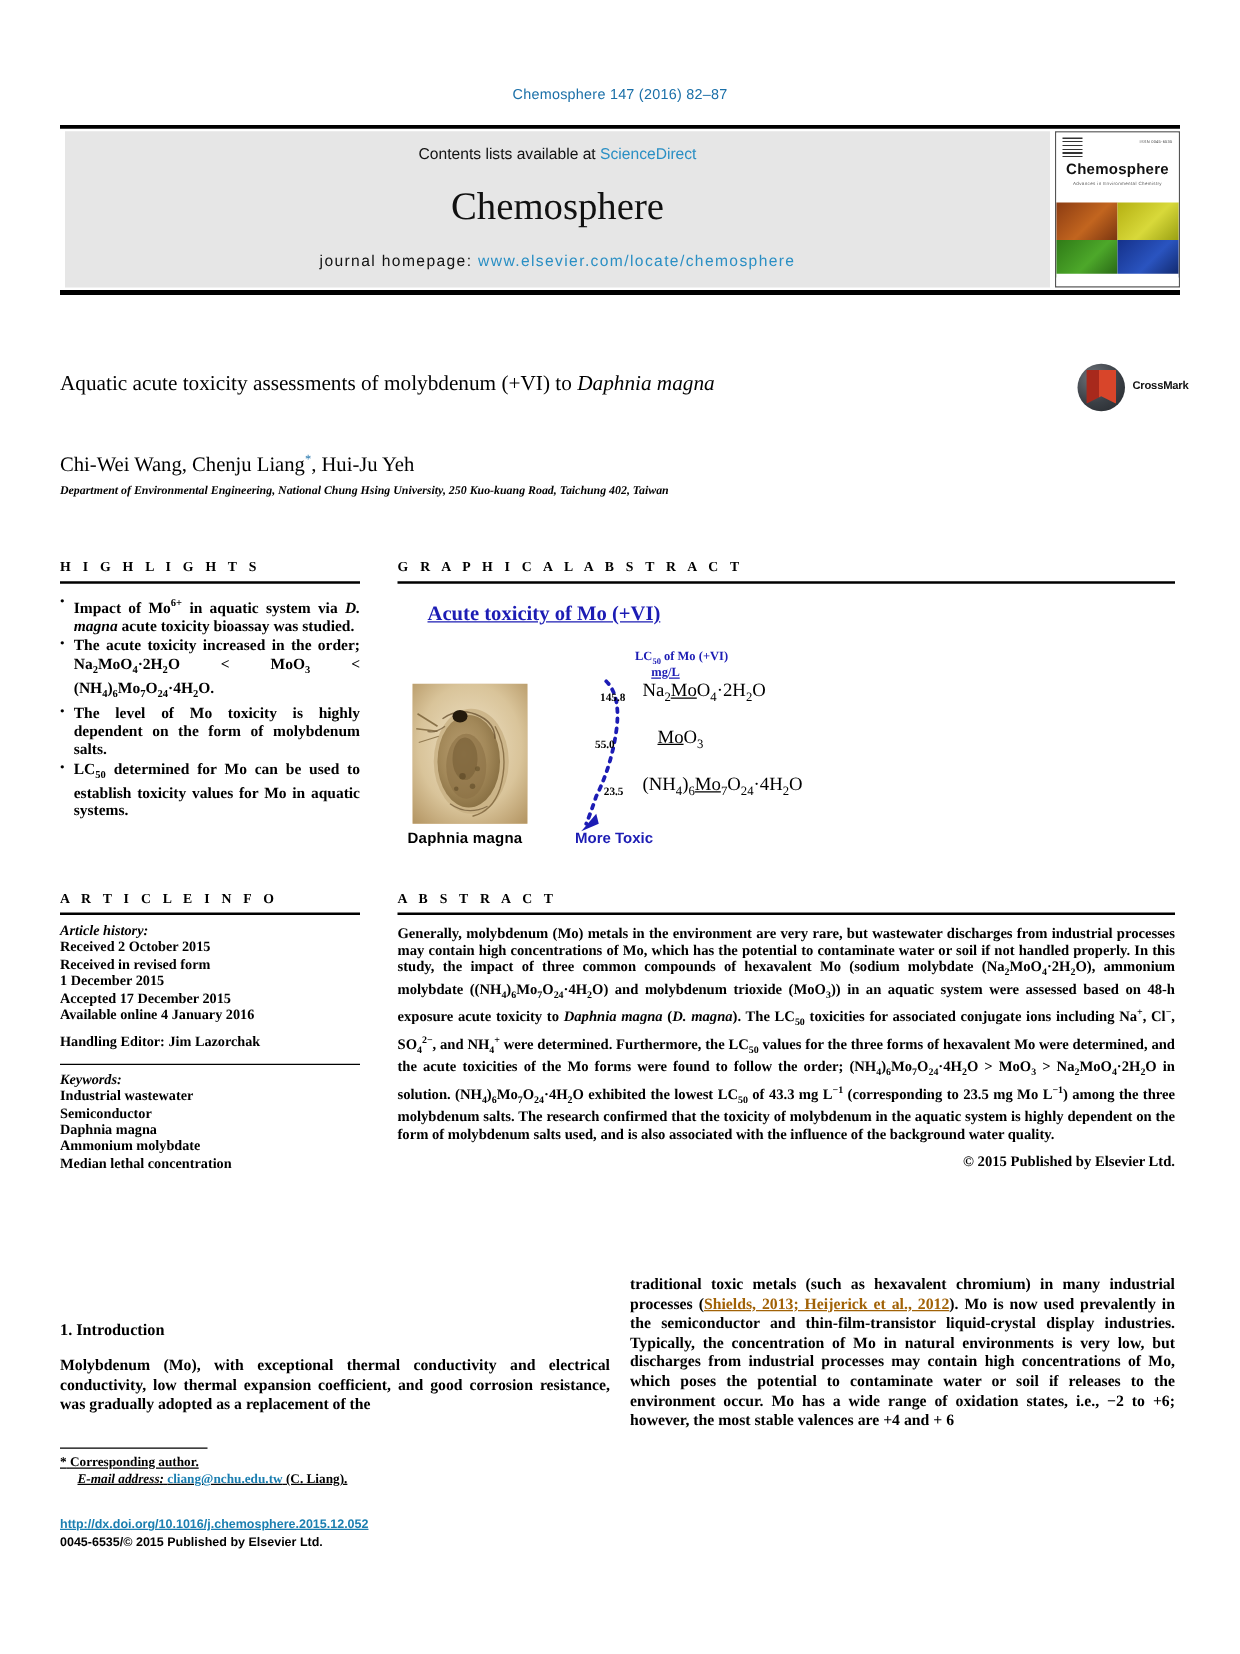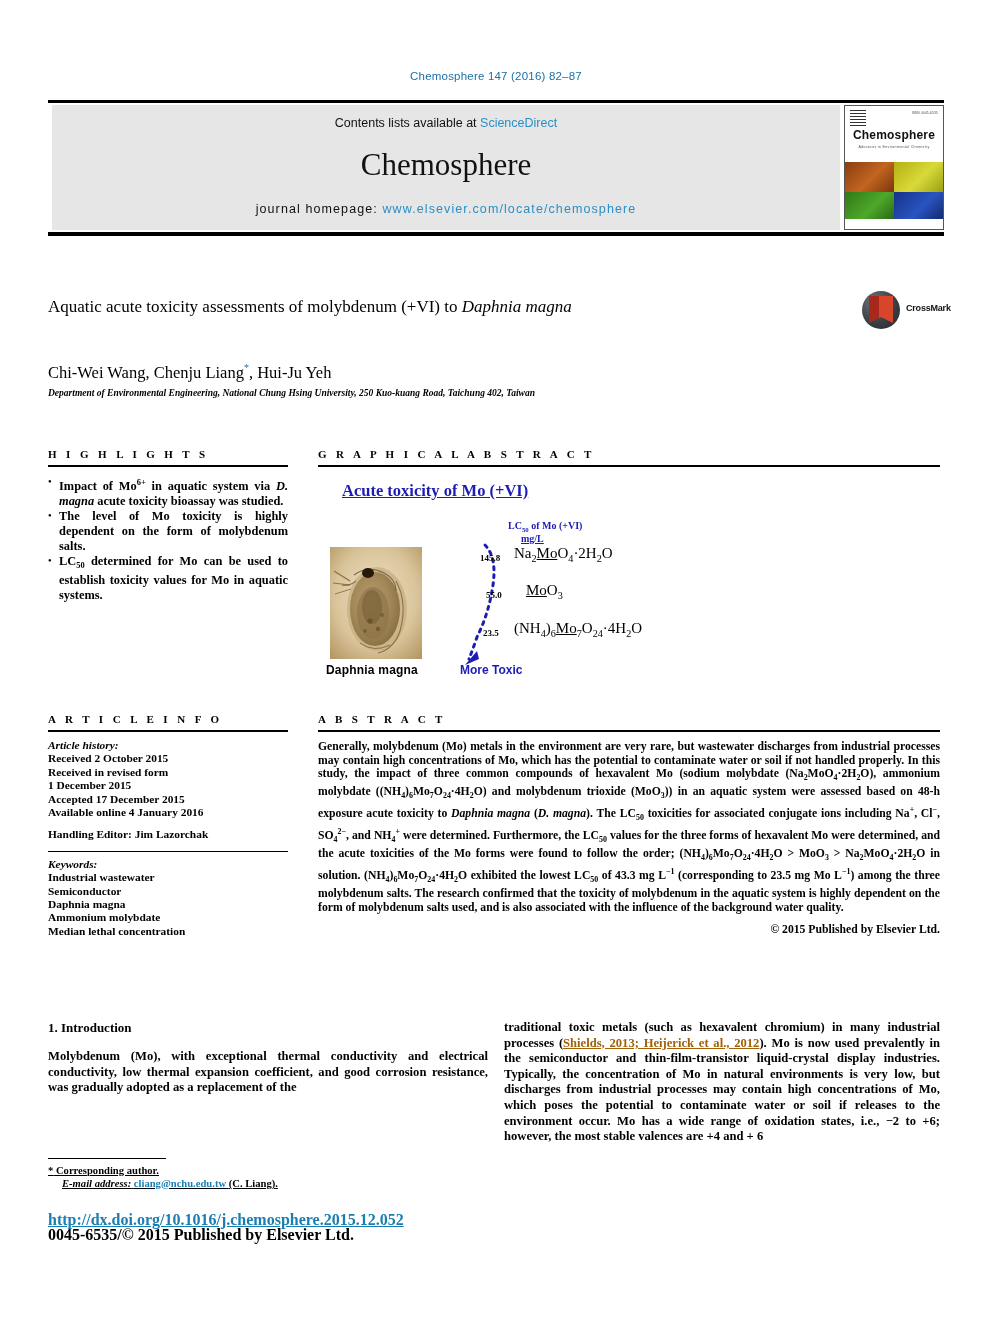--- a/index.html
+++ b/index.html
@@ -104,32 +104,32 @@
 
   
   #abstract{left:318px;top:713px;width:622px;}
   .ab-body{font-family:"Liberation Serif",serif;font-weight:bold;font-size:11.7px;line-height:13.7px;
     text-align:justify;margin-top:8px;}
   .ab-copy{text-align:right;margin-top:8px;font-family:"Liberation Serif",serif;font-weight:bold;font-size:11.7px;}
 
   
   .colL{position:absolute;left:48px;top:1020px;width:440px;}
   .colR{position:absolute;left:504px;top:1020px;width:436px;}
-  .bodyhead{font-family:"Liberation Serif",serif;font-weight:bold;font-size:13px;margin-bottom:13px;}
+  .bodyhead{font-family:"Liberation Serif",serif;font-weight:bold;font-size:13px;margin-bottom:13px;margin-top:36px;}
   .bodytext{font-family:"Liberation Serif",serif;font-weight:bold;font-size:12.6px;line-height:15.6px;text-align:justify;}
   .cite{color:#a16207;}
 
   
   .footrule{position:absolute;left:48px;top:1158px;width:118px;height:1px;background:#000;}
   .footnote{position:absolute;left:48px;top:1164px;width:440px;
     font-family:"Liberation Serif",serif;font-weight:bold;font-size:10.6px;line-height:13px;text-decoration:underline;}
   .footnote .it{font-style:italic;}
   .footnote a{color:#1a7eb0;text-decoration:none;}
   .doiblock{position:absolute;left:48px;top:1213px;width:460px;
-    font-family:Liberation Serif, serif;font-weight:bold;font-size:16px;line-height:14.5px;}
+    font-family:Liberation Sans, sans-serif;font-weight:bold;font-size:10px;line-height:14.5px;}
   .doiblock .doi{color:#1a7eb0;text-decoration:underline;}
   sub{font-size:.68em;}
   sup{font-size:.68em;}
 </style>
 </head>
 <body>
 
 <div class="page">
 
   <div class="runhead">Chemosphere 147 (2016) 82–87</div>
@@ -182,20 +182,21 @@
   <div class="authors">
     <span>Chi-Wei Wang, Chenju Liang</span><sup>*</sup><span>, Hui-Ju Yeh</span>
   </div>
   <div class="affil">Department of Environmental Engineering, National Chung Hsing University, 250 Kuo-kuang Road, Taichung 402, Taiwan</div>
 
   <div class="secwrap" id="highlights">
     <div class="sechead">H I G H L I G H T S</div>
     <div class="sechr"></div>
     <ul class="hl-list">
       <li>Impact of Mo<sup>6+</sup> in aquatic system via <i>D. magna</i> acute toxicity bioassay was studied.</li>
+      <li>The acute toxicity increased in the order; Na<sub>2</sub>MoO<sub>4</sub>·2H<sub>2</sub>O &lt; MoO<sub>3</sub> &lt; (NH<sub>4</sub>)<sub>6</sub>Mo<sub>7</sub>O<sub>24</sub>·4H<sub>2</sub>O.</li>
       <li>The level of Mo toxicity is highly dependent on the form of molybdenum salts.</li>
       <li>LC<sub>50</sub> determined for Mo can be used to establish toxicity values for Mo in aquatic systems.</li>
     </ul>
   </div>
 
   <div class="secwrap" id="graphabs">
     <div class="sechead">G R A P H I C A L   A B S T R A C T</div>
     <div class="sechr"></div>
 
     <div class="ga-box">
@@ -242,21 +243,21 @@
       <div class="ga-arrow">
         <svg width="110" height="128" viewBox="0 0 110 128">
           <path d="M22 4 Q34 16 30 44 Q26 72 14 96 Q10 108 6 118" stroke="#1c1cb4" stroke-width="3" fill="none" stroke-dasharray="3 5" stroke-linecap="round"></path>
           <path d="M2 124 L14 110 L16 118 Z" fill="#1c1cb4"></path>
         </svg>
       </div>
 
       <div class="ga-val" style="left:162px;top:80px;">145.8</div>
       <div class="ga-formula" style="left:196px;top:72px;">Na<sub>2</sub><span class="u">Mo</span>O<sub>4</sub>·2H<sub>2</sub>O</div>
 
-      <div class="ga-val" style="left:168px;top:117px;">55.0</div>
+      <div class="ga-val" style="left:158px;top:117px;">55.0</div>
       <div class="ga-formula" style="left:208px;top:109px;"><span class="u">Mo</span>O<sub>3</sub></div>
 
       <div class="ga-val" style="left:165px;top:155px;">23.5</div>
       <div class="ga-formula" style="left:196px;top:147px;">(NH<sub>4</sub>)<sub>6</sub><span class="u">Mo</span><sub>7</sub>O<sub>24</sub>·4H<sub>2</sub>O</div>
 
       <div class="ga-moretoxic">More Toxic</div>
     </div>
   </div>
 
   <div class="secwrap" id="artinfo">

